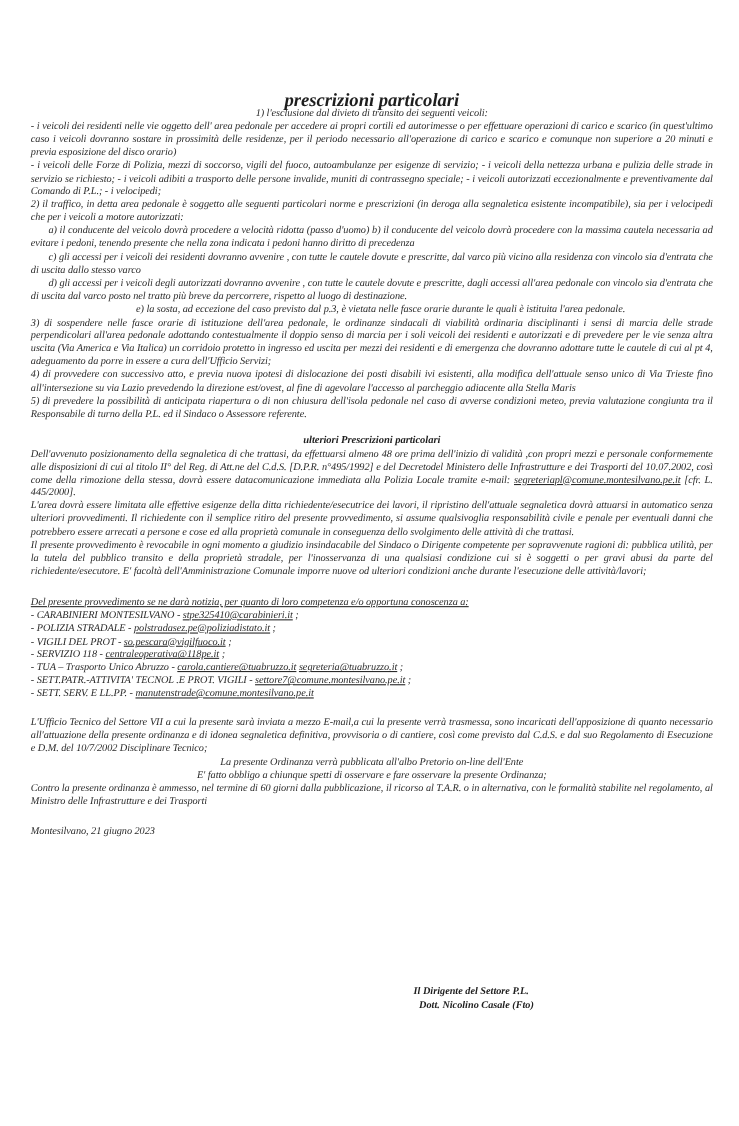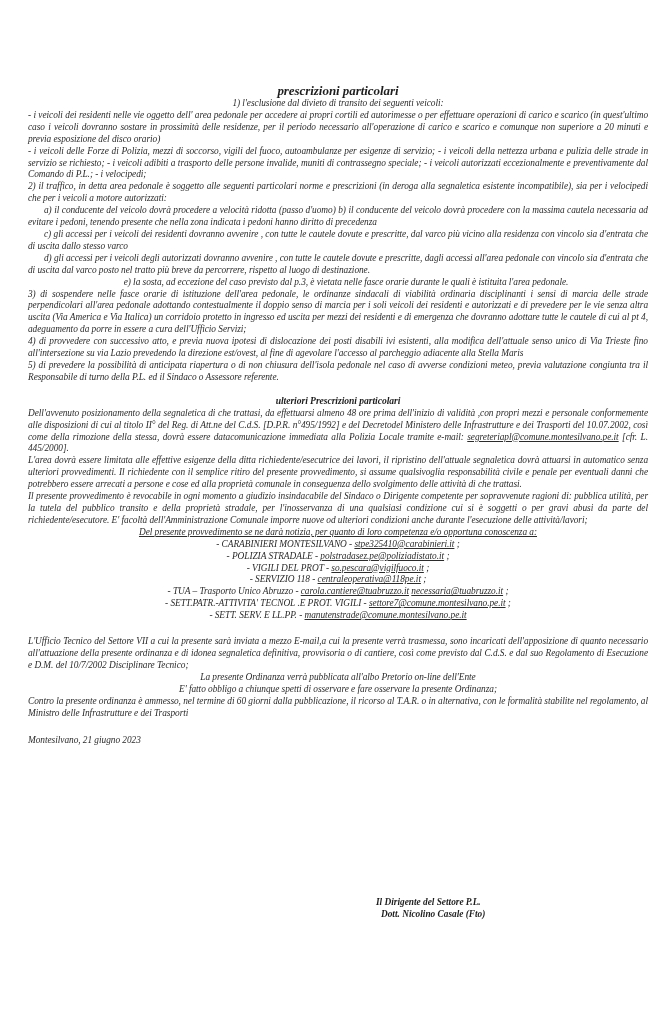--- a/index.html
+++ b/index.html
@@ -22,21 +22,21 @@
       width: 620px;
       font-style: italic;
       font-size: 9.35px;
       line-height: 11.9px;
       letter-spacing: -0.05px;
       text-align: justify;
     }
     .heading {
       text-align: center;
       font-weight: bold;
-      font-size: 13px;
+      font-size: 17px;
       line-height: 13px;
       margin: 0 0 1px 0;
       color: #1e1e1e;
     }
     .heading.second {
       margin-top: 11px;
       font-size: 9.6px;
       line-height: 12px;
     }
     p {
@@ -46,21 +46,22 @@
       text-indent: 16px;
     }
     .nojust {
       text-align: center;
     }
     a, .link {
       color: #2b2b2b;
       text-decoration: underline;
     }
     .notify {
-      text-align: center;
+      margin-top: 16px;
+      text-align: left;
     }
     .notify-title {
       text-decoration: underline;
     }
     .office {
       margin-top: 14px;
     }
     .place-date {
       margin-top: 16px;
       text-align: left;
@@ -104,21 +105,21 @@
   <p>L'area dovrà essere limitata alle effettive esigenze della ditta richiedente/esecutrice dei lavori, il ripristino dell'attuale segnaletica dovrà attuarsi in automatico senza ulteriori provvedimenti. Il richiedente con il semplice ritiro del presente provvedimento, si assume qualsivoglia responsabilità civile e penale per eventuali danni che potrebbero essere arrecati a persone e cose ed alla proprietà comunale in conseguenza dello svolgimento delle attività di che trattasi.</p>
   <p>Il presente provvedimento è revocabile in ogni momento a giudizio insindacabile del Sindaco o Dirigente competente per sopravvenute ragioni di: pubblica utilità, per la tutela del pubblico transito e della proprietà stradale, per l'inosservanza di una qualsiasi condizione cui si è soggetti o per gravi abusi da parte del  richiedente/esecutore. E' facoltà dell'Amministrazione Comunale imporre nuove od ulteriori condizioni anche durante l'esecuzione delle attività/lavori;</p>
 
   <div class="notify">
     <div class="notify-title">Del presente provvedimento se ne darà notizia, per quanto di loro competenza e/o opportuna conoscenza a:</div>
     <div id="recipients">
         <div><span>- CARABINIERI MONTESILVANO -  </span><a class="link">stpe325410@carabinieri.it</a><span> ;</span></div>
         <div><span>- POLIZIA STRADALE - </span><a class="link">polstradasez.pe@poliziadistato.it</a><span> ;</span></div>
         <div><span>- VIGILI DEL PROT - </span><a class="link">so.pescara@vigilfuoco.it</a><span> ;</span></div>
         <div><span>- SERVIZIO 118 -  </span><a class="link">centraleoperativa@118pe.it</a><span> ;</span></div>
-        <div><span>- TUA – Trasporto Unico Abruzzo -  </span><a class="link">carola.cantiere@tuabruzzo.it</a>  <a class="link">necessaria@tuabruzzo.it</a><span> ;</span></div>
+        <div><span>- TUA – Trasporto Unico Abruzzo -  </span><a class="link">carola.cantiere@tuabruzzo.it</a>  <a class="link">segreteria@tuabruzzo.it</a><span> ;</span></div>
         <div><span>- SETT.PATR.-ATTIVITA' TECNOL .E PROT. VIGILI - </span><a class="link">settore7@comune.montesilvano.pe.it</a><span> ;</span></div>
         <div><span>- SETT. SERV. E LL.PP. - </span><a class="link">manutenstrade@comune.montesilvano.pe.it</a><span></span></div>
       </div>
   </div>
 
   <p class="office">L'Ufficio Tecnico del Settore VII a cui la presente sarà inviata a mezzo E-mail,a cui la presente verrà trasmessa, sono incaricati dell'apposizione di quanto necessario all'attuazione della presente ordinanza e di idonea segnaletica definitiva, provvisoria o di cantiere, così come previsto dal C.d.S. e dal suo Regolamento di Esecuzione e D.M. del 10/7/2002 Disciplinare Tecnico;</p>
   <p class="nojust">La presente Ordinanza verrà pubblicata all'albo Pretorio on-line dell'Ente</p>
   <p class="nojust">E' fatto obbligo a chiunque spetti di osservare e fare osservare la presente Ordinanza;</p>
   <p>Contro la presente ordinanza è ammesso, nel termine di 60 giorni dalla pubblicazione, il ricorso al T.A.R. o in alternativa, con le formalità stabilite nel regolamento, al Ministro delle Infrastrutture e dei Trasporti</p>
 

